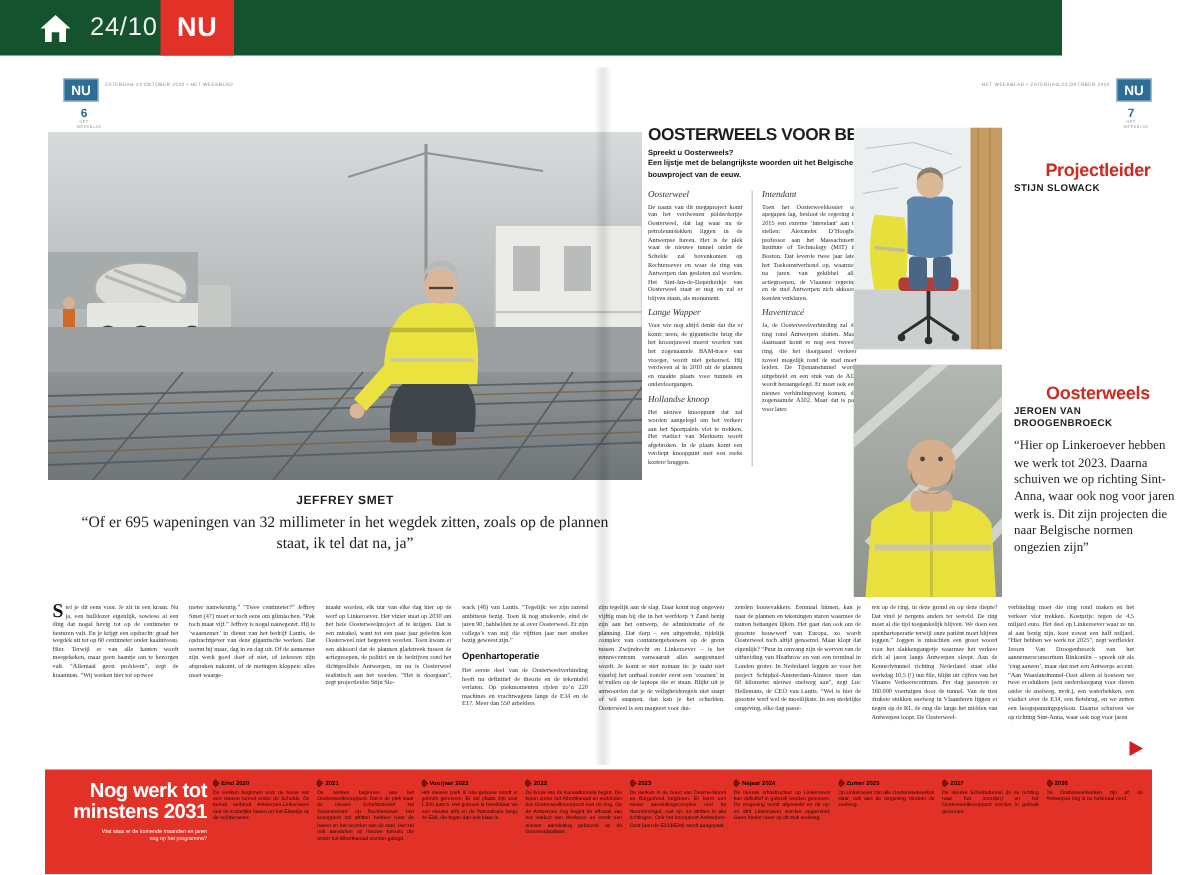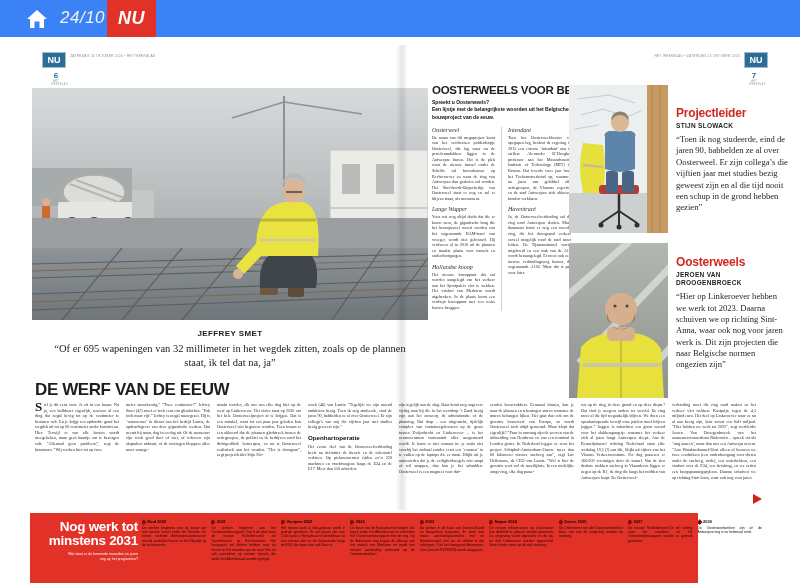--- a/index.html
+++ b/index.html
@@ -1,21 +1,21 @@
 <!DOCTYPE html>
 <html><head>
 <meta charset="utf-8">
 <style>
   html,body{margin:0;padding:0;background:#ffffff;}
   #app{position:relative;width:800px;height:583px;background:#ffffff;overflow:hidden;
        font-family:"Liberation Sans",sans-serif;color:#1d1d1b;}
   .abs{position:absolute;}
 
   
-  .topbar{left:0;top:0;width:800px;height:37px;background:#3b82f6;font-style:italic;}
+  .topbar{left:0;top:0;width:708px;height:37px;background:#14532d;}
   .home-btn{left:26px;top:9px;width:22px;height:20px;cursor:pointer;}
   .top-date{left:60px;top:8px;font-size:17px;color:#f2f2f2;letter-spacing:0.5px;}
   .nu-box{left:107px;top:0;width:49px;height:37px;background:#e23227;display:flex;
           align-items:center;justify-content:center;}
   .nu-box span{color:#fff;font-weight:bold;font-size:18px;letter-spacing:0.5px;}
 
   
   .mast-logo{width:24px;height:16px;background:#2c6e96;color:#fff;font-weight:bold;
              font-size:9px;display:flex;align-items:center;justify-content:center;
              box-shadow:inset 0 0 0 1px rgba(255,255,255,0.55);}
@@ -25,21 +25,21 @@
 
   
   .photo{display:block;}
 
   
   .role-red{color:#cf2920;font-weight:bold;}
   .cap-wrap{text-align:center;}
   .cap-role{font-size:13px;letter-spacing:-0.2px;}
   .cap-name{font-size:8px;font-weight:bold;letter-spacing:0.4px;margin-top:2px;}
   .cap-quote{font-family:"Liberation Serif",serif;font-size:10.5px;line-height:1.3;margin-top:4px;color:#222;}
-  .profile .p-role{font-size:12px;letter-spacing:-0.2px;}
+  .profile .p-role{font-size:12px;letter-spacing:-0.2px;text-align:center;}
   .profile .p-name{font-size:6.5px;font-weight:bold;letter-spacing:0.3px;margin-top:2px;line-height:1.25;}
   .profile .p-quote{font-family:"Liberation Serif",serif;font-size:8.6px;line-height:1.32;margin-top:4px;color:#262626;}
 
   
   .gl-title{font-size:11.5px;font-weight:bold;letter-spacing:-0.3px;}
   .gl-intro{font-size:5px;font-weight:bold;line-height:1.45;color:#111;}
   .gl-cols{display:flex;}
   .gl-col{width:63px;}
   .gl-col + .gl-col{border-left:0.5px solid #cfcfcf;padding-left:6px;margin-left:6px;}
   .gl-term{font-family:"Liberation Serif",serif;font-style:italic;font-size:6px;color:#333;margin:5px 0 2px 0;}
@@ -54,21 +54,21 @@
            text-align:justify;color:#2b2b2b;}
   .art-col:last-child{margin-right:0;}
   .dropcap{float:left;font-family:"Liberation Serif",serif;font-weight:bold;font-size:13px;
            line-height:10px;padding-right:1.5px;color:#111;}
   .art-sub{font-family:"Liberation Sans",sans-serif;font-weight:bold;font-size:6.2px;
            margin:4px 0 2px 0;color:#111;text-align:left;}
   .cont-arrow{width:0;height:0;border-top:5px solid transparent;border-bottom:5px solid transparent;
               border-left:9px solid #d2201c;}
 
   
-  .strip{left:30px;top:513px;width:668px;height:70px;background:#e23227;}
+  .strip{left:30px;top:513px;width:738px;height:70px;background:#e23227;}
   .tl-title{font-size:13.5px;font-weight:bold;color:#fff;line-height:1.05;text-align:right;letter-spacing:-0.3px;}
   .tl-sub{font-size:3.6px;color:#fff;text-align:right;line-height:1.4;opacity:0.95;}
   .tl-row{display:flex;gap:5px;}
   .tl-entry{flex:1;overflow:hidden;}
   .tl-year{font-size:4px;font-weight:bold;color:#140604;display:flex;align-items:center;gap:2px;}
   .tl-bullet{width:3.5px;height:3.5px;background:#7e120e;transform:rotate(45deg);flex:0 0 auto;}
   .tl-text{font-size:3.4px;line-height:1.32;color:#1d0a08;margin-top:1.5px;text-align:justify;}
 
   .gutter{left:396px;top:45px;width:12px;height:465px;
           background:linear-gradient(to right,rgba(0,0,0,0),rgba(0,0,0,0.10),rgba(0,0,0,0));}
@@ -258,31 +258,29 @@
     <rect x="38" y="84" width="28" height="14" rx="5" fill="#d6af8e"></rect>
     <circle cx="52" cy="66" r="16" fill="#d6af8e"></circle>
     <path d="M38 70 Q42 88 52 86 Q62 88 66 70 L66 76 Q60 86 52 86 Q44 86 38 76 Z" fill="#9c7a5c"></path>
     <circle cx="46" cy="63" r="1.6" fill="#4c4540"></circle>
       <circle cx="58" cy="63" r="1.6" fill="#4c4540"></circle>
   </svg>
 
   <div class="abs profile" style="left:676px;top:106px;width:112px;">
     <div class="role-red p-role">Projectleider</div>
     <div class="p-name">STIJN SLOWACK</div>
-    <div class="p-quote">“Toen ik nog studeerde, eind de jaren 90, babbelden ze al over Oosterweel. Er zijn collega’s die vijftien jaar met studies bezig geweest zijn en al die tijd nooit een schup in de grond hebben gezien”</div>
   </div>
   <div class="abs profile" style="left:676px;top:255px;width:112px;">
     <div class="role-red p-role">Oosterweels</div>
     <div class="p-name" style="width:80px;">JEROEN VAN DROOGENBROECK</div>
     <div class="p-quote">“Hier op Linkeroever hebben we werk tot 2023. Daarna schuiven we op richting Sint-Anna, waar ook nog voor jaren werk is. Dit zijn projecten die naar Belgische normen ongezien zijn”</div>
   </div>
 
   <div class="abs gutter"></div>
 
-  <div class="abs art-title" style="left:35px;top:380px;">DE WERF VAN DE EEUW</div>
 
   <div class="abs art-cols" style="left:35px;top:402px;width:730px;">
     <div class="art-col"><span class="dropcap">S</span><span>tel je dit eens voor. Je zit in een kraan. Nu ja, een bulldozer eigenlijk, sowieso al een ding dat nogal hevig tot op de centimeter te besturen valt. En je krijgt een opdracht: graaf het wegdek uit tot op 60 centimeter onder kaainiveau. Hier. Terwijl er van alle kanten wordt meegekeken, maar geen baantje om te bezorgen valt. “Allemaal geen probleem”, zegt de kraanman. “Wij werken hier tot op twee</span></div>
     <div class="art-col">meter nauwkeurig.” “Twee centimeter?” Jeffrey Smet (47) moet er toch eens om glimlachen. “Pak toch maar vijf.” Jeffrey is nogal nauwgezet. Hij is ‘waarnemer’ in dienst van het bedrijf Lantis, de opdrachtgever van deze gigantische werken. Dat neemt hij maar, dag in en dag uit. Of de aannemer zijn werk goed doet of niet, of iedereen zijn afspraken nakomt, of de metingen kloppen: alles moet waarge-</div>
     <div class="art-col">maakt worden, elk uur van elke dag hier op de werf op Linkeroever. Het vizier staat op 2030 om het hele Oosterweelproject af te krijgen. Dat is een mirakel, want tot een paar jaar geleden kon Oosterweel niet begraven worden. Toen kwam er een akkoord dat de plannen gladstreek tussen de actiegroepen, de politici en de bedrijven rond het dichtgeslibde Antwerpen, en nu is Oosterweel realistisch aan het worden. “Het is doorgaan”, zegt projectleider Stijn Slo-</div>
     <div class="art-col">
       <span>wack (46) van Lantis. “Tegelijk: we zijn razend ambitieus bezig. Toen ik nog studeerde, eind de jaren 90, babbelden ze al over Oosterweel. Er zijn collega’s van mij die vijftien jaar met studies bezig geweest zijn.”</span>
       <div class="art-sub">Openhartoperatie</div>
       <span>Het eerste deel van de Oosterweelverbinding heeft nu definitief de theorie en de tekentafel verlaten. Op piekmomenten rijden zo’n 220 machines en vrachtwagens langs de E34 en de E17. Meer dan 550 arbeiders</span>
     </div>

